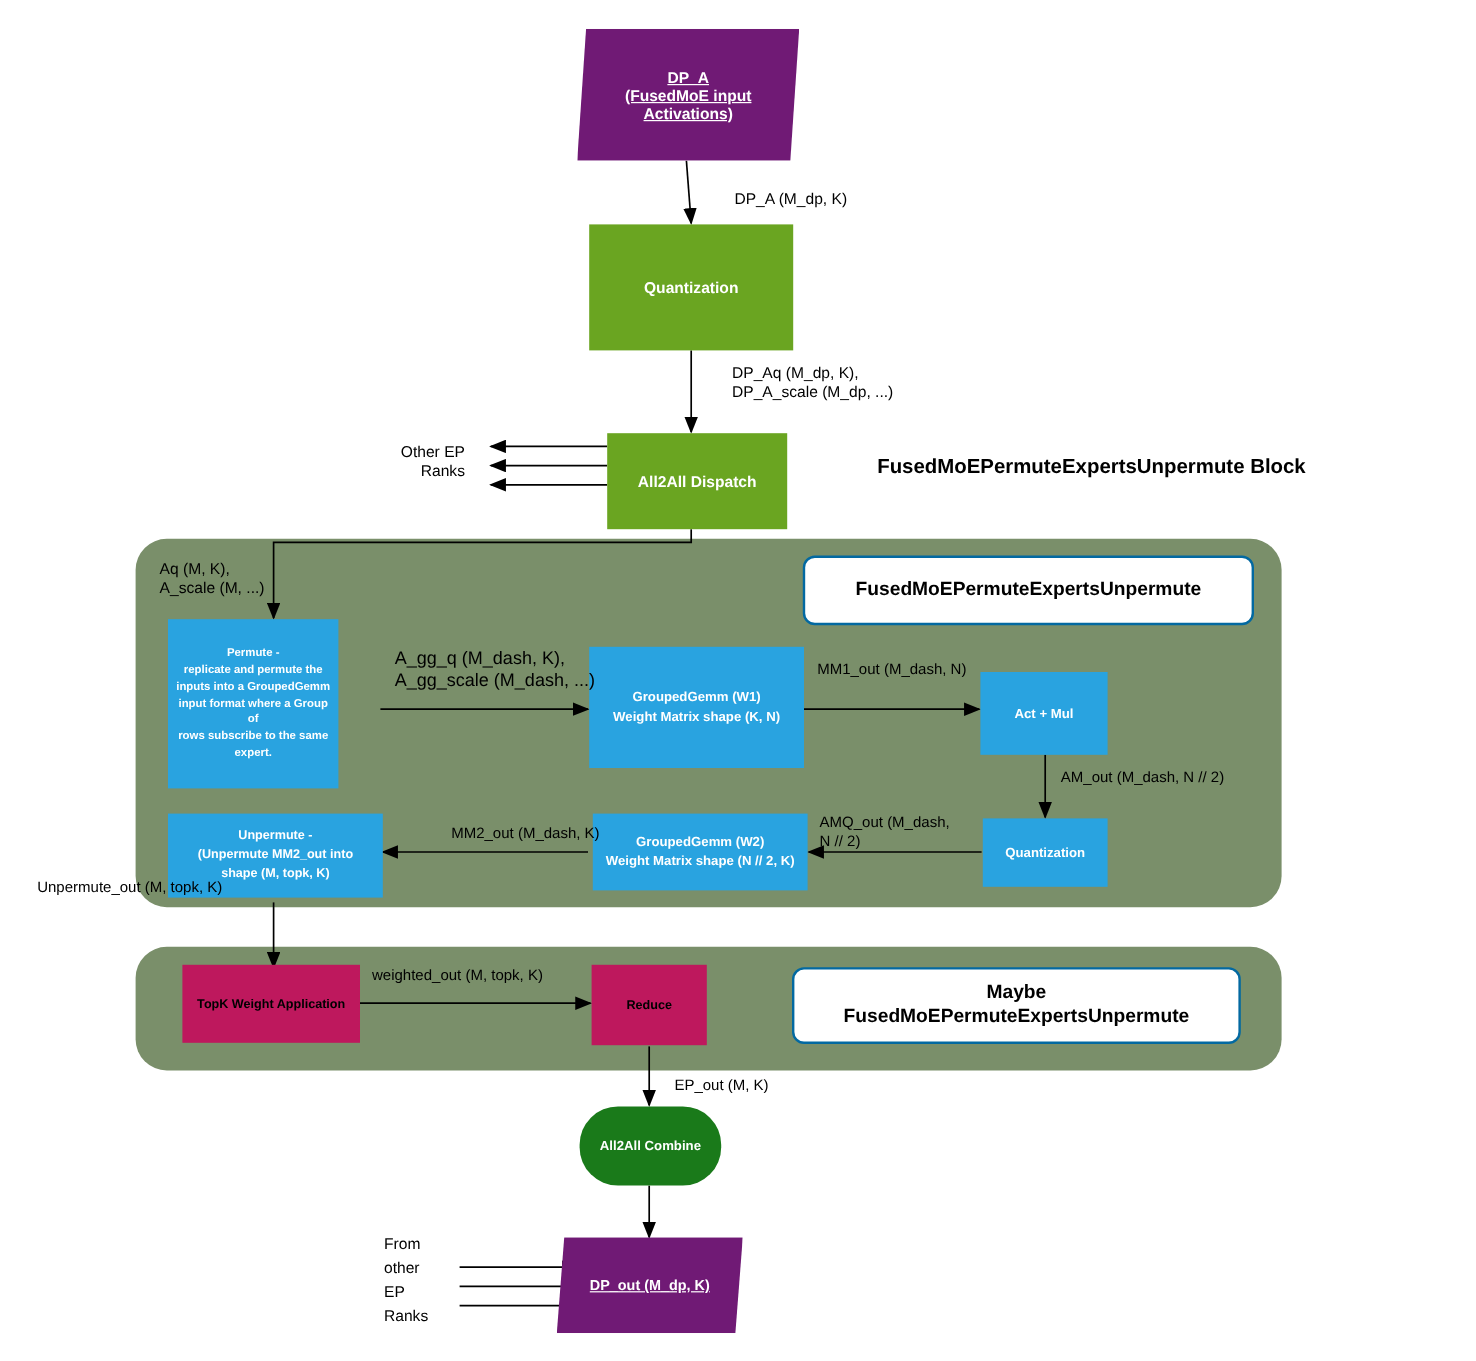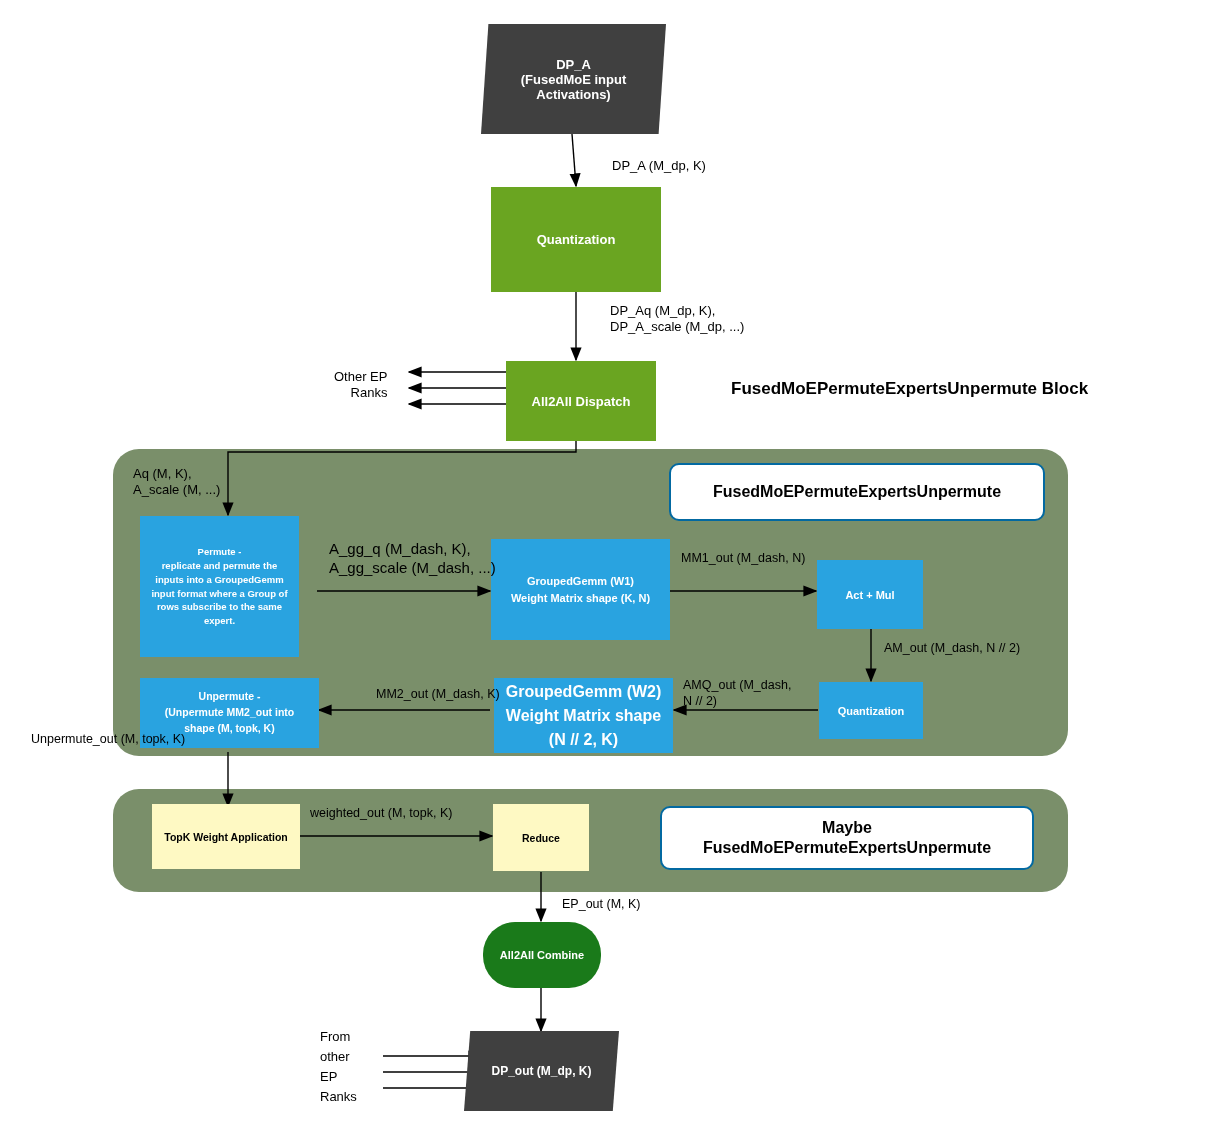--- a/index.html
+++ b/index.html
@@ -5,27 +5,27 @@
   html, body { margin:0; padding:0; background:#ffffff; }
   body { width:1230px; height:1134px; font-family:"Liberation Sans", sans-serif; }
   #canvas { position:relative; width:1230px; height:1134px; overflow:hidden; }
 
   .node { position:absolute; box-sizing:border-box; display:flex; align-items:center; justify-content:center;
           text-align:center; color:#ffffff; font-weight:bold; }
   .label { position:absolute; color:#000000; font-size:13px; line-height:1.25; white-space:pre; }
   .label-bold { font-weight:bold; }
 
   
-  .para { background:#404040; }
+  .para { background:#701a75;text-decoration:underline; }
   .para.a { clip-path: polygon(4% 0%, 100% 0%, 96% 100%, 0% 100%); }
 
   .green { background:#6aa521; }
   .dgreen { background:#1a7a1a; }
   .blue { background:#29a3e0; }
-  .grayblue { background:#fef9c3; color:#000000; }
+  .grayblue { background:#be185d; color:#000000; }
 
   .group { position:absolute; background:#7a8f6a; border-radius:26px; }
   .whitebox { position:absolute; background:#ffffff; border:2px solid #0369a1; border-radius:10px;
               display:flex; align-items:center; justify-content:center; text-align:center;
               font-weight:bold; color:#000000; }
 
   svg.arrows { position:absolute; left:0; top:0; width:1230px; height:1134px; }
   .node-text { padding:3px; }
 </style>
 </head>
@@ -85,21 +85,21 @@
   </div>
 
   <div class="node green" style="left:491px; top:187px; width:170px; height:105px; font-size:13px;">
     <div class="node-text">Quantization</div>
   </div>
 
   <div class="node green" style="left:506px; top:361px; width:150px; height:80px; font-size:13px;">
     <div class="node-text">All2All Dispatch</div>
   </div>
 
-  <div class="node blue" style="left:140px; top:516px; width:159px; height:141px; font-size:9.5px; line-height:1.45;">
+  <div class="node blue" style="left:140px; top:516px; width:142px; height:141px; font-size:9.5px; line-height:1.45;">
     <div class="node-text" style="white-space:pre-line;">Permute -
 replicate and permute the
 inputs into a GroupedGemm
 input format where a Group of
 rows subscribe to the same
 expert.</div>
   </div>
 
   <div class="node blue" style="left:491px; top:539px; width:179px; height:101px; font-size:11px; line-height:1.5;">
     <div class="node-text" style="white-space:pre-line;">GroupedGemm (W1)
@@ -107,21 +107,21 @@
   </div>
 
   <div class="node blue" style="left:817px; top:560px; width:106px; height:69px; font-size:11px;">
     <div class="node-text">Act + Mul</div>
   </div>
 
   <div class="node blue" style="left:819px; top:682px; width:104px; height:57px; font-size:11px;">
     <div class="node-text">Quantization</div>
   </div>
 
-  <div class="node blue" style="left:494px; top:678px; width:179px; height:75px; font-size:16px; line-height:1.5;">
+  <div class="node blue" style="left:494px; top:678px; width:179px; height:64px; font-size:11px; line-height:1.5;">
     <div class="node-text" style="white-space:pre-line;">GroupedGemm (W2)
 Weight Matrix shape (N // 2, K)</div>
   </div>
 
   <div class="node blue" style="left:140px; top:678px; width:179px; height:70px; font-size:10.5px; line-height:1.5;">
     <div class="node-text" style="white-space:pre-line;">Unpermute -
 (Unpermute MM2_out  into
 shape (M, topk, K)</div>
   </div>
 

